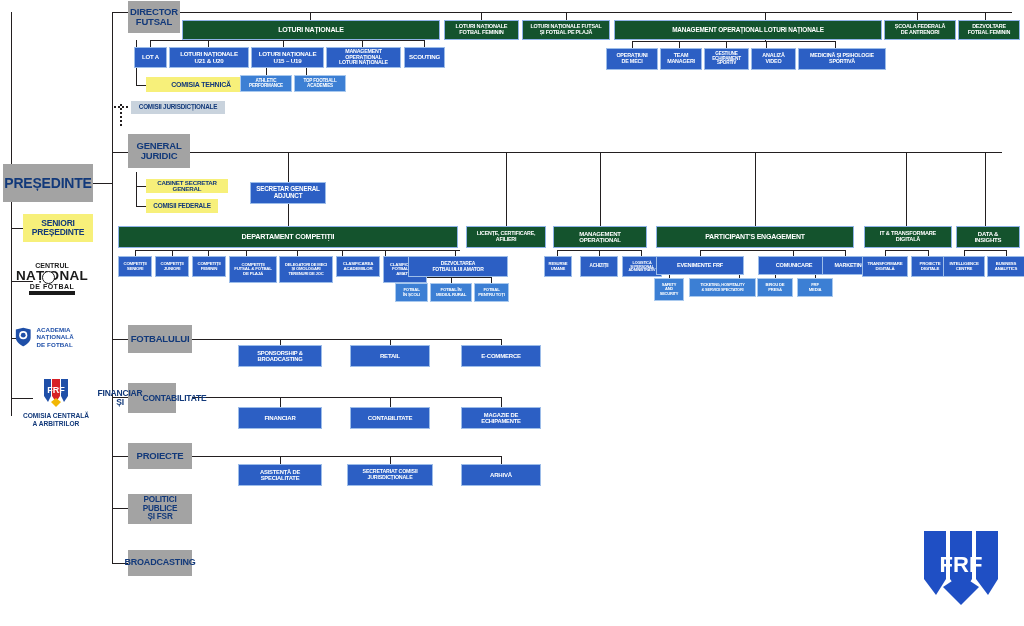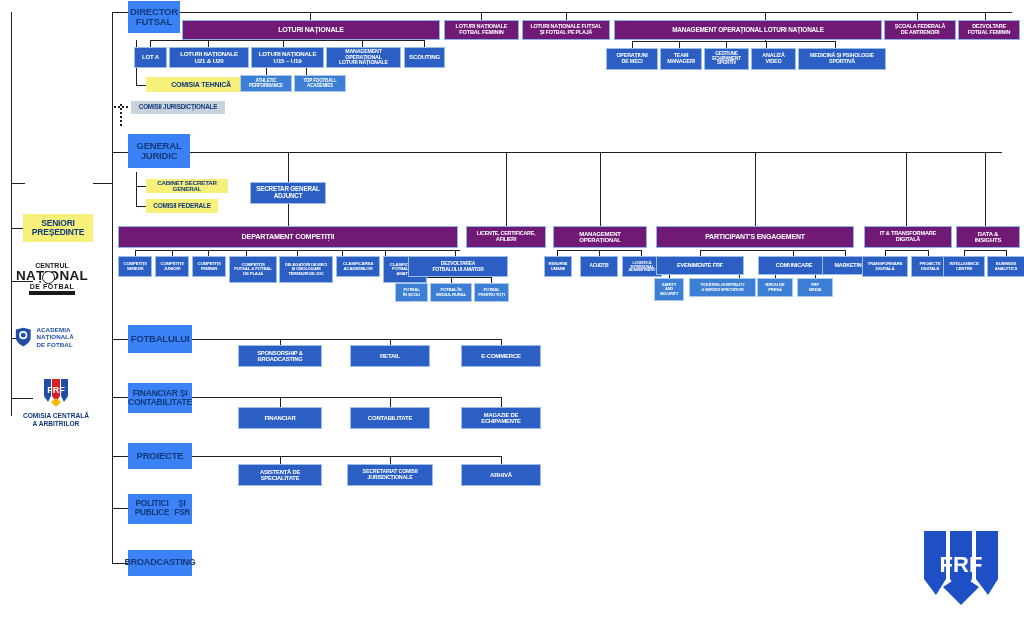--- a/index.html
+++ b/index.html
@@ -4,26 +4,26 @@
 <style>
   html,body{margin:0;padding:0;background:#ffffff;}
   body{font-family:"Liberation Sans","DejaVu Sans",sans-serif;}
   #chart{position:relative;width:1024px;height:626px;background:#ffffff;overflow:hidden;}
 
   .box{position:absolute;box-sizing:border-box;display:flex;align-items:center;
        justify-content:center;text-align:center;line-height:1.05;
        font-weight:bold;letter-spacing:-0.2px;padding:1px 2px;}
 
   
-  .yellow{background:#3b82f6;color:#12397a;}
+  .yellow{background:#a3a3a3;color:#12397a;}
   .yellow-pale{background:#f7f07a;color:#12397a;}
   .grey{background:#c9d3dd;color:#12397a;}
 
   
-  .blue-dark{background:#701a75;color:#ffffff;border:1px solid #8fb3e8;}
+  .blue-dark{background:#14532d;color:#ffffff;border:1px solid #8fb3e8;}
   .blue-mid{background:#2c5fc4;color:#ffffff;border:1px solid #9dbde9;}
   .blue-light{background:#3c7fd4;color:#ffffff;border:1px solid #a9c9ee;}
 
   .line{position:absolute;background:#231f20;}
   .h{height:1.4px;}
   .v{width:1.4px;}
 
   .lbl{display:block;}
 
   
@@ -162,20 +162,23 @@
   <div class="line h" style="left:192px;top:397px;width:310px;"></div>
   <div class="line v" style="left:280px;top:397px;height:11px;"></div>
   <div class="line v" style="left:390px;top:397px;height:11px;"></div>
   <div class="line v" style="left:501px;top:397px;height:11px;"></div>
 
   <div class="line h" style="left:192px;top:456px;width:310px;"></div>
   <div class="line v" style="left:280px;top:456px;height:9px;"></div>
   <div class="line v" style="left:390px;top:456px;height:9px;"></div>
   <div class="line v" style="left:501px;top:456px;height:9px;"></div>
 
+  <div class="box yellow" style="left:3px;top:164px;width:90px;height:38px;font-size:14px;">
+    <span class="lbl">PREȘEDINTE</span>
+  </div>
 
   <div class="box yellow-pale" style="left:23px;top:214px;width:70px;height:28px;font-size:8.5px;flex-direction:column;">
     <span class="lbl">SENIORI PREȘEDINTE</span>
   </div>
 
   <div class="logo-item" style="left:6px;top:260px;width:92px;height:44px;">
     <div class="cnf-wrap">
       <div class="cnf-top">CENTRUL</div>
       <div class="cnf-main">NAȚIONAL</div>
       <div class="cnf-sub">DE FOTBAL</div>
@@ -240,30 +243,30 @@
 
   <div class="box blue-mid" style="left:250px;top:182px;width:76px;height:22px;font-size:6.3px;flex-direction:column;">
     <span>SECRETAR GENERAL</span>
     <span>ADJUNCT</span>
   </div>
 
   <div class="box yellow" style="left:128px;top:325px;width:64px;height:28px;font-size:9.5px;">
     <span>FOTBALULUI</span>
   </div>
 
-  <div class="box yellow" style="left:128px;top:383px;width:64px;height:30px;font-size:8.5px;flex-direction:column;">
+  <div class="box yellow" style="left:128px;top:383px;width:48px;height:30px;font-size:8.5px;flex-direction:row;">
     <span>FINANCIAR ȘI</span>
     <span>CONTABILITATE</span>
   </div>
 
   <div class="box yellow" style="left:128px;top:443px;width:64px;height:26px;font-size:9.5px;">
     <span>PROIECTE</span>
   </div>
 
-  <div class="box yellow" style="left:128px;top:494px;width:64px;height:30px;font-size:8.2px;">
+  <div class="box yellow" style="left:128px;top:494px;width:64px;height:30px;font-size:8.2px;flex-direction:column;">
     <span>POLITICI PUBLICE</span>
     <span>ȘI FSR</span>
   </div>
 
   <div class="box yellow" style="left:128px;top:550px;width:64px;height:26px;font-size:9px;">
     <span>BROADCASTING</span>
   </div>
 
   <div class="box blue-dark" style="left:182px;top:20px;width:258px;height:20px;font-size:7px;">
     <span>LOTURI NAȚIONALE</span>

